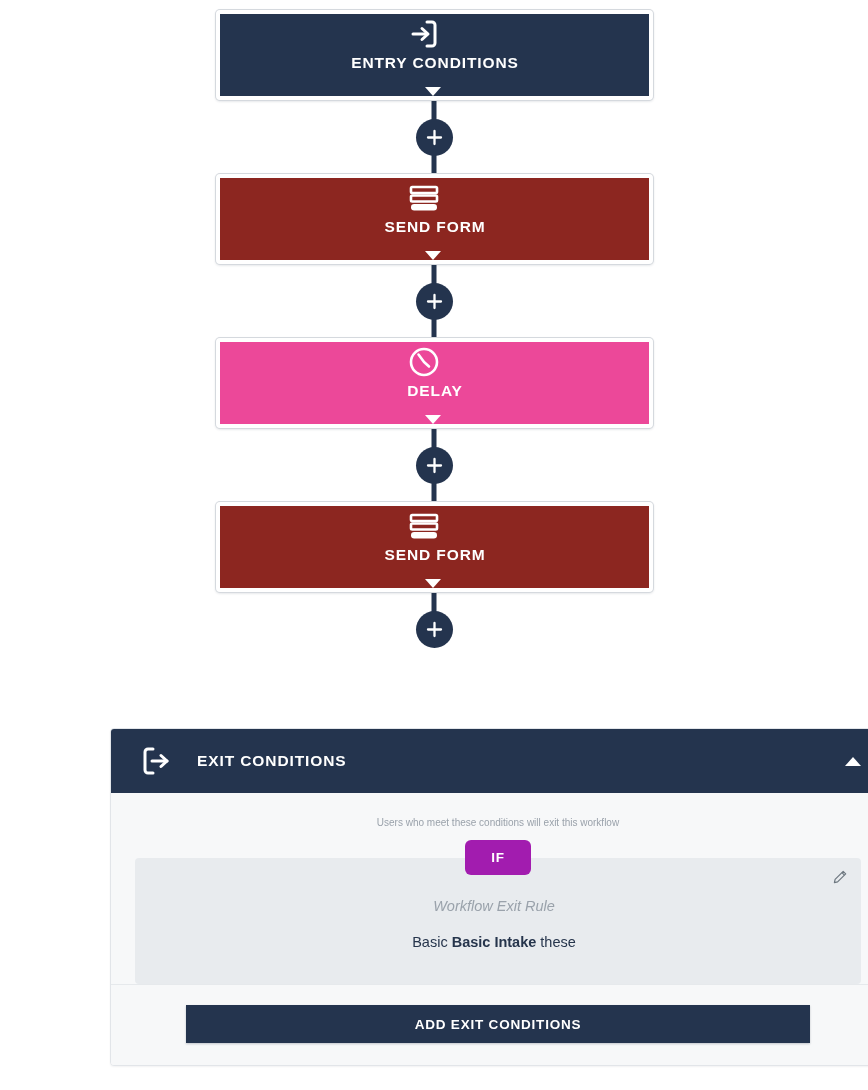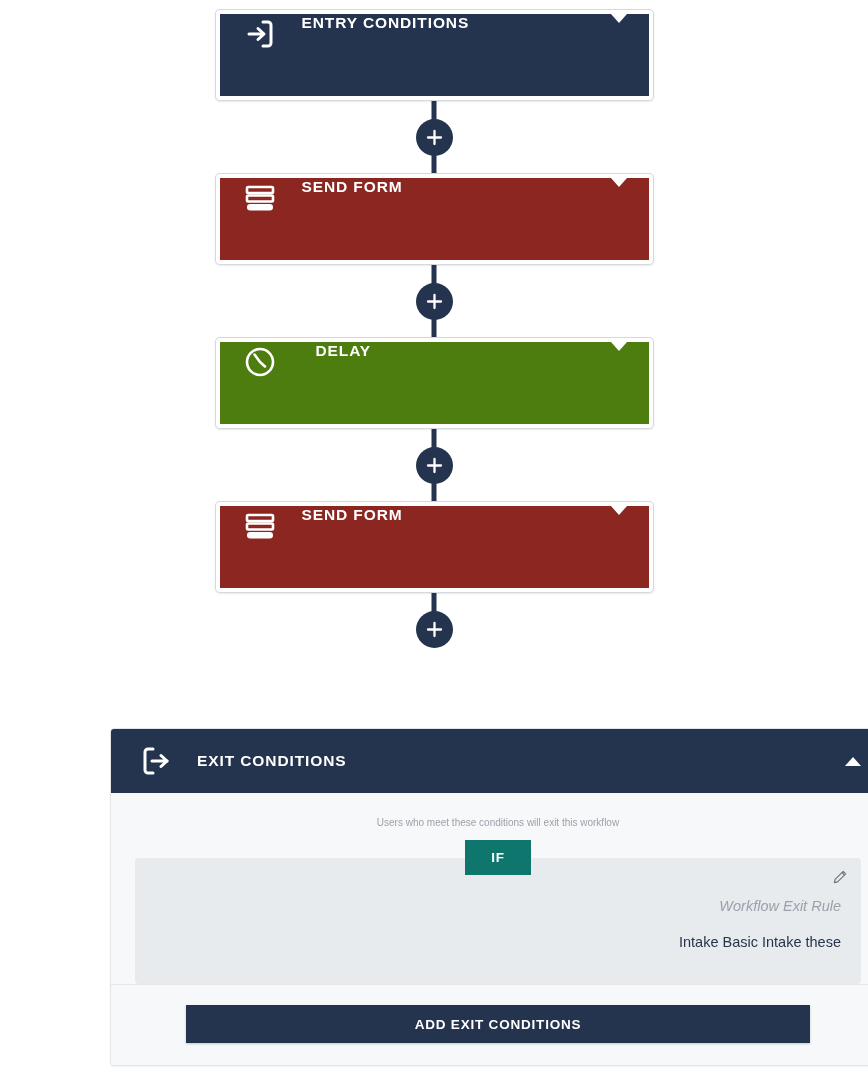--- a/index.html
+++ b/index.html
@@ -32,22 +32,24 @@
 
   .step {
     position: relative;
     width: 437px;
     height: 90px;
     border-radius: 4px;
     border: 4px solid #ffffff;
     box-sizing: border-box;
     box-shadow: 0 0 0 1px #d5d9de, 0 1px 3px rgba(26,38,58,0.20);
     display: flex;
+    align-items: center;
     padding: 0 18px 0 20px;
     z-index: 2;
+    flex-direction: column;
   }
 
   .step-icon {
     width: 40px;
     height: 40px;
     flex: 0 0 40px;
     display: flex;
     align-items: center;
     justify-content: center;
     margin-right: 22px;
@@ -166,42 +168,42 @@
     margin-bottom: 12px;
   }
 
   .if-badge-wrap {
     display: flex;
     justify-content: center;
     position: relative;
     z-index: 2;
   }
   .if-badge {
-    background: #0f766e;
+    background: #a21caf;
     color: #ffffff;
     font-size: 13.5px;
     font-weight: bold;
     letter-spacing: 0.8px;
     border: none;
-    border-radius: 0;
+    border-radius: 6px;
     width: 66px;
     height: 35px;
     cursor: pointer;
     display: flex;
     align-items: center;
     justify-content: center;
   }
 
   .rule-card {
     position: relative;
     margin-top: -17px;
     background: #e8ebee;
     border-radius: 4px;
-    padding: 40px 20px 34px 20px;
-    text-align: right;
+    padding: 40px 28px 34px 20px;
+    text-align: center;
   }
   .rule-edit {
     position: absolute;
     top: 8px;
     right: 10px;
     width: 22px;
     height: 22px;
     display: flex;
     align-items: center;
     justify-content: center;
@@ -213,21 +215,21 @@
   .rule-title {
     font-style: italic;
     color: #9aa2ab;
     font-size: 14.5px;
     margin-bottom: 20px;
   }
   .rule-text {
     color: #26354c;
     font-size: 14.5px;
   }
-  .rule-text b { font-weight: normal; }
+  .rule-text b { font-weight: bold; }
 
   .exit-footer {
     background: #f7f8f9;
     border-top: 1px solid #e6e9ec;
     padding: 20px 75px 22px 75px;
     box-sizing: border-box;
   }
   .add-exit-btn {
     display: block;
     width: 100%;
@@ -290,21 +292,21 @@
   <div class="connector">
     <span class="line"></span>
     <button class="plus-btn">
       <svg width="19" height="19" viewBox="0 0 19 19">
         <path d="M9.5 3 v13 M3 9.5 h13" stroke="#ffffff" stroke-width="2.3" stroke-linecap="round"></path>
       </svg>
     </button>
   </div>
 
   <div class="step-row">
-    <div class="step" style="background:#4d7c0f;gap:14px;">
+    <div class="step" style="background:#ec4899;">
       <span class="step-icon">
         <svg width="34" height="34" viewBox="0 0 34 34" fill="none">
           <circle cx="17" cy="17" r="13" stroke="#ffffff" stroke-width="2.6" fill="none"></circle>
           <path d="M11.5 9.5 L17 17 L22 21.5" stroke="#ffffff" stroke-width="2.6" stroke-linecap="round" stroke-linejoin="round" fill="none"></path>
         </svg>
       </span>
       <span class="step-label">DELAY</span>
       <span class="caret"></span>
     </div>
   </div>
@@ -365,21 +367,21 @@
     </div>
 
     <div class="rule-card">
       <button class="rule-edit">
         <svg width="16" height="16" viewBox="0 0 16 16" fill="none">
           <path d="M11.2 2.3 l2.5 2.5 -8.1 8.1 -3.2 0.7 0.7 -3.2 z" stroke="#6e7880" stroke-width="1.2" stroke-linejoin="round" fill="none"></path>
           <path d="M9.9 3.6 l2.5 2.5" stroke="#6e7880" stroke-width="1.2"></path>
         </svg>
       </button>
       <div class="rule-title">Workflow Exit Rule</div>
-      <div class="rule-text"><span>Intake </span><b>Basic Intake</b><span> these</span></div>
+      <div class="rule-text"><span>Basic </span><b>Basic Intake</b><span> these</span></div>
     </div>
   </div>
 
   <div class="exit-footer">
     <button class="add-exit-btn">ADD EXIT CONDITIONS</button>
   </div>
 
 </div>
 
 </body></html>

